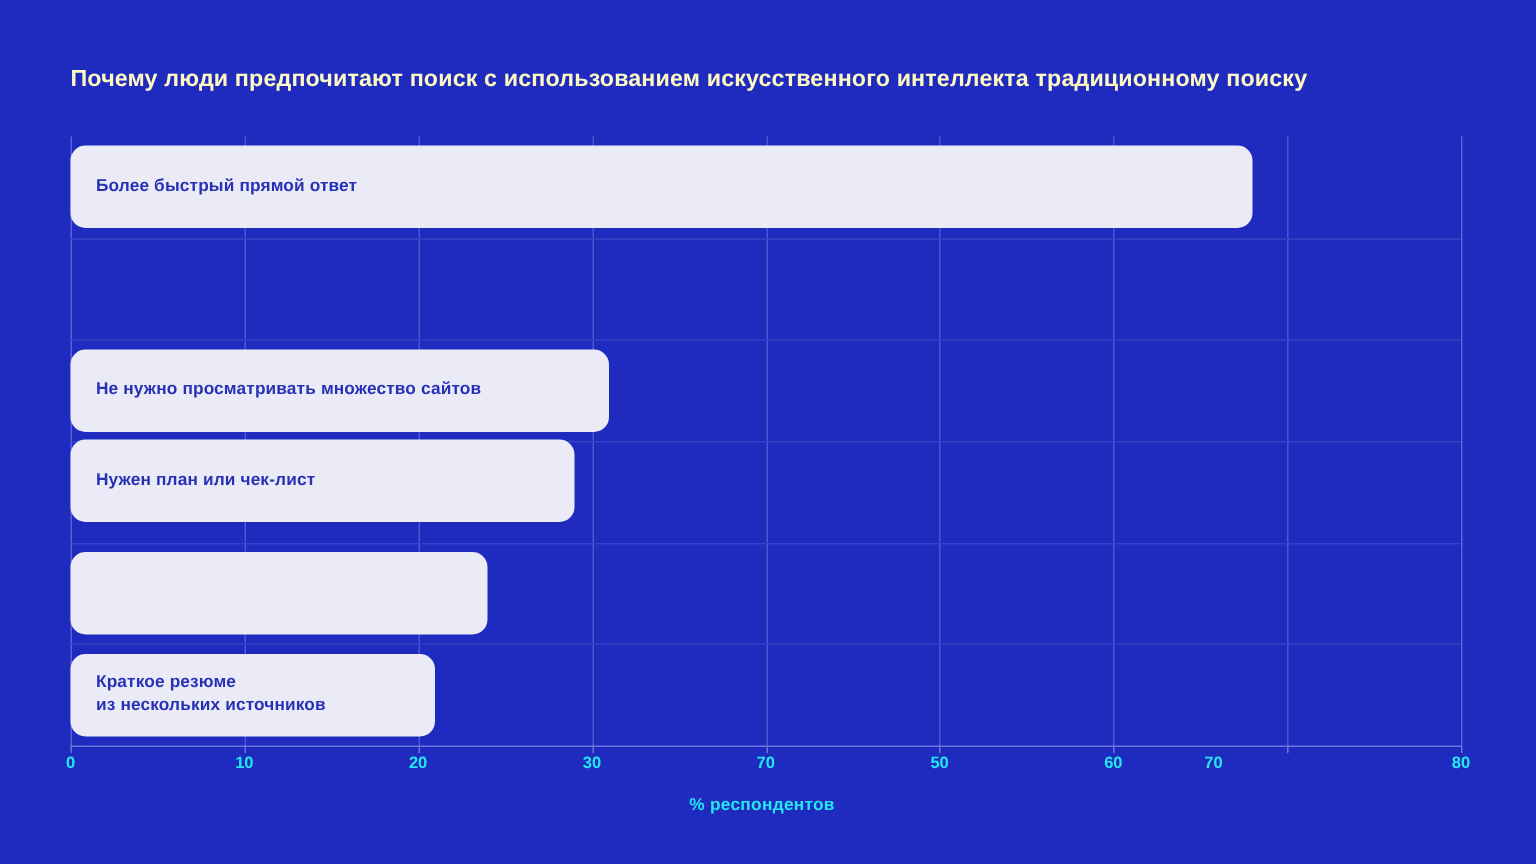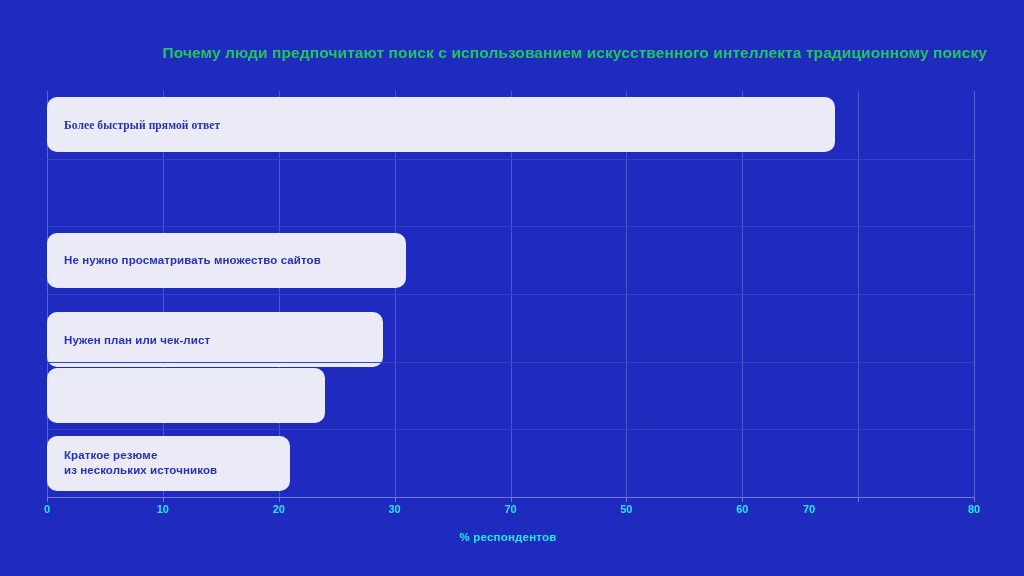--- a/index.html
+++ b/index.html
@@ -20,26 +20,25 @@
     height: 576px;
     background: #1f2bbe;
   }
 
   
   #chart-title {
     position: absolute;
     left: 47px;
     top: 44px;
     width: 940px;
-    color: #22c55e;
+    color: #fef9c3;
     font-size: 15.5px;
     font-weight: bold;
     letter-spacing: 0.1px;
     white-space: nowrap;
-    text-align: right;
   }
 
   
   #plot-area {
     position: absolute;
     left: 47px;
     top: 91px;
     width: 927px;
     height: 406px;
   }
@@ -157,32 +156,32 @@
         <div class="gridline" style="left: 115.875px;"></div>
         <div class="gridline" style="left: 231.75px;"></div>
         <div class="gridline" style="left: 347.625px;"></div>
         <div class="gridline" style="left: 463.5px;"></div>
         <div class="gridline" style="left: 579.375px;"></div>
         <div class="gridline" style="left: 695.25px;"></div>
         <div class="gridline" style="left: 811.125px;"></div>
         <div class="gridline last" style="left: 927px;"></div>
       </div>
     <div class="bars-layer" id="bars-layer">
-        <div class="bar-row" style="top: 6.33333px; height: 55px; font-family: Liberation Serif, serif;">
+        <div class="bar-row" style="top: 6.33333px; height: 55px;">
           <div class="bar" style="width: 787.95px;"></div>
           <div class="bar-label">Более быстрый прямой ответ</div>
         </div>
         <div class="rowline" style="top: 68px;"></div>
         <div class="rowline" style="top: 135px;"></div>
         <div class="bar-row" style="top: 141.667px; height: 55px; text-align: center;">
           <div class="bar" style="width: 359.212px;"></div>
           <div class="bar-label">Не нужно просматривать множество сайтов</div>
         </div>
         <div class="rowline" style="top: 203px;"></div>
-        <div class="bar-row" style="top: 221px; height: 55px; text-decoration: underline;">
+        <div class="bar-row" style="top: 202px; height: 55px; text-decoration: underline;">
           <div class="bar" style="width: 336.037px;"></div>
           <div class="bar-label">Нужен план или чек-лист</div>
         </div>
         <div class="rowline" style="top: 271px;"></div>
         <div class="bar-row" style="top: 277px; height: 55px;">
           <div class="bar" style="width: 278.1px;"></div>
         </div>
         <div class="rowline" style="top: 338px;"></div>
         <div class="bar-row" style="top: 344.667px; height: 55px;">
           <div class="bar" style="width: 243.338px;"></div>

